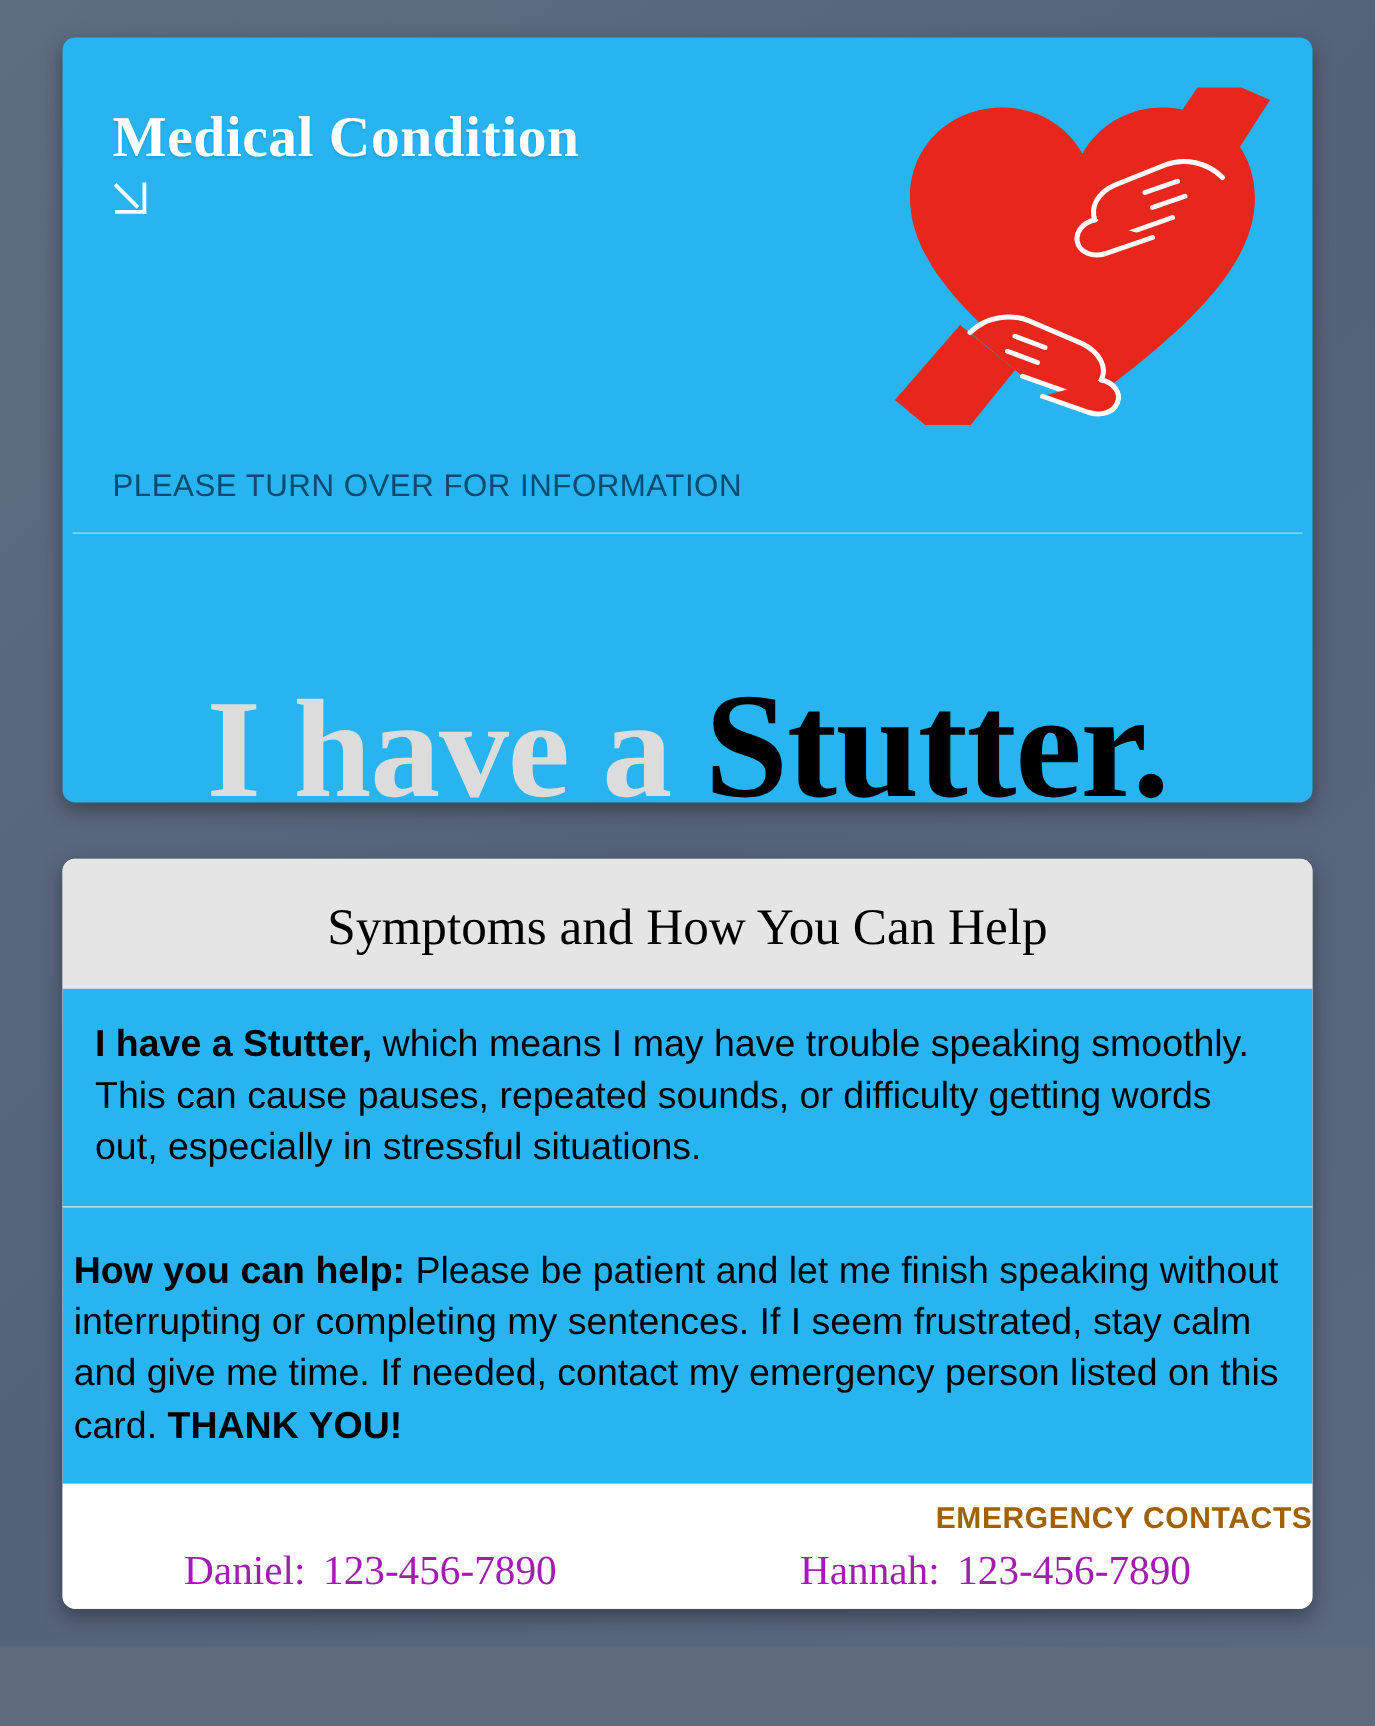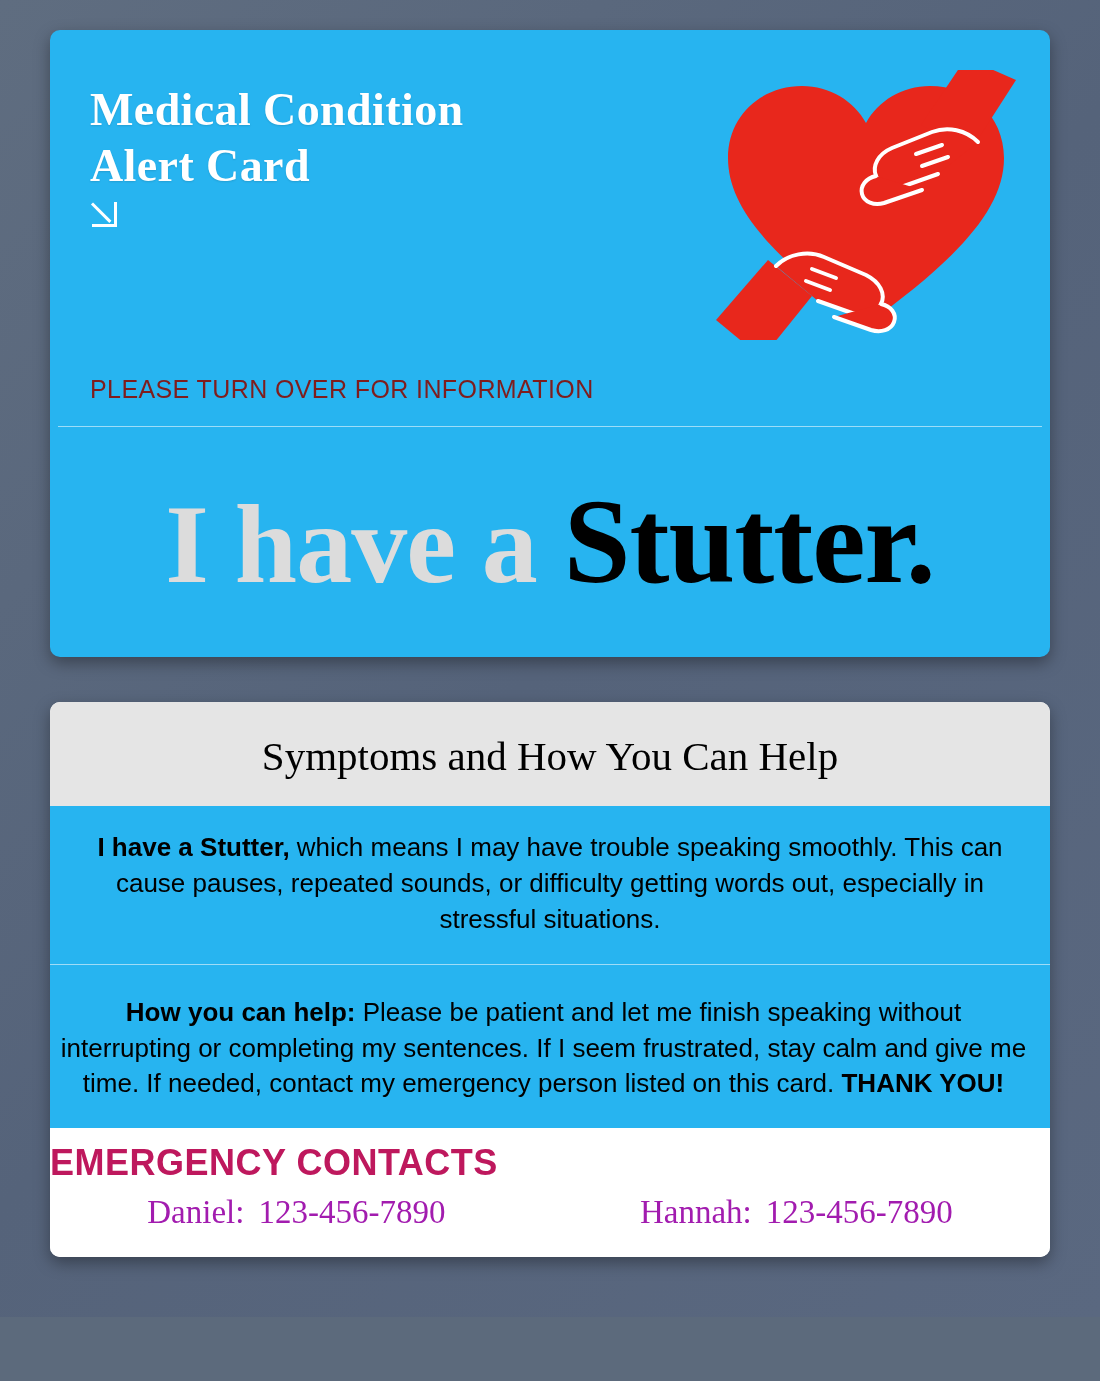--- a/index.html
+++ b/index.html
@@ -84,40 +84,40 @@
     color: #ffffff;
     font-weight: bold;
     font-size: 44px;
     letter-spacing: 0.4px;
     text-shadow: 0 1px 2px rgba(0,0,0,0.12);
   }
   .turn-over {
     position: absolute;
     left: 40px;
     bottom: 22px;
-    color: #7f1d1d;
+    color: #0c4a6e;
     font-size: 25px;
     letter-spacing: 0.4px;
   }
   .heart-hands {
     position: absolute;
     right: 34px;
     top: 40px;
     width: 300px;
     height: 270px;
   }
   .divider-front {
     height: 1px;
     background: rgba(255,255,255,0.55);
     margin: 0 8px;
   }
   .front-bottom {
     height: 230px;
     display: flex;
-    align-items: center;
+    align-items: flex-end;
     justify-content: center;
   }
   .headline {
     font-family: "Liberation Serif", serif;
     font-weight: bold;
     font-size: 112px;
     line-height: 1;
     white-space: nowrap;
     letter-spacing: -1px;
   }
@@ -139,42 +139,41 @@
     font-size: 41px;
     color: #000;
     text-align: center;
     padding: 30px 0 26px 0;
     background: #e5e5e5;
   }
   .blue-block {
     background: #27b4f0;
     padding: 24px 26px 26px 26px;
     color: #000;
-    font-size: 26px;
+    font-size: 30px;
     line-height: 1.38;
-    text-align: center;
   }
   .blue-block.second {
     padding: 30px 22px 26px 9px;
   }
   .divider-back {
     height: 1px;
     background: rgba(255,255,255,0.75);
     margin: 0;
     background-color: #9fdcf7;
   }
   .emergency {
     background: #ffffff;
     padding: 14px 0 26px 0;
   }
   .emergency-title {
-    color: #be185d;
-    font-weight: bold;
-    font-size: 36px;
-    text-align: left;
+    color: #a16207;
+    font-weight: bold;
+    font-size: 24px;
+    text-align: right;
     letter-spacing: 0.5px;
     margin-bottom: 10px;
   }
   .contacts-row {
     display: flex;
     justify-content: space-around;
     font-family: "Liberation Serif", serif;
     font-size: 33px;
     color: #a21caf;
   }
@@ -187,21 +186,20 @@
 </head>
 <body>
 
 <div class="page">
 
   <div class="card-front">
     <div class="front-top">
 
       <div class="title-block">
         <div>Medical Condition</div>
-        <div>Alert Card</div>
       </div>
 
       <div class="arrow-row">
         <span class="arrow-icon"></span>
       </div>
 
 
       <div class="turn-over">PLEASE TURN OVER FOR INFORMATION</div>
 
       <div class="heart-hands">

